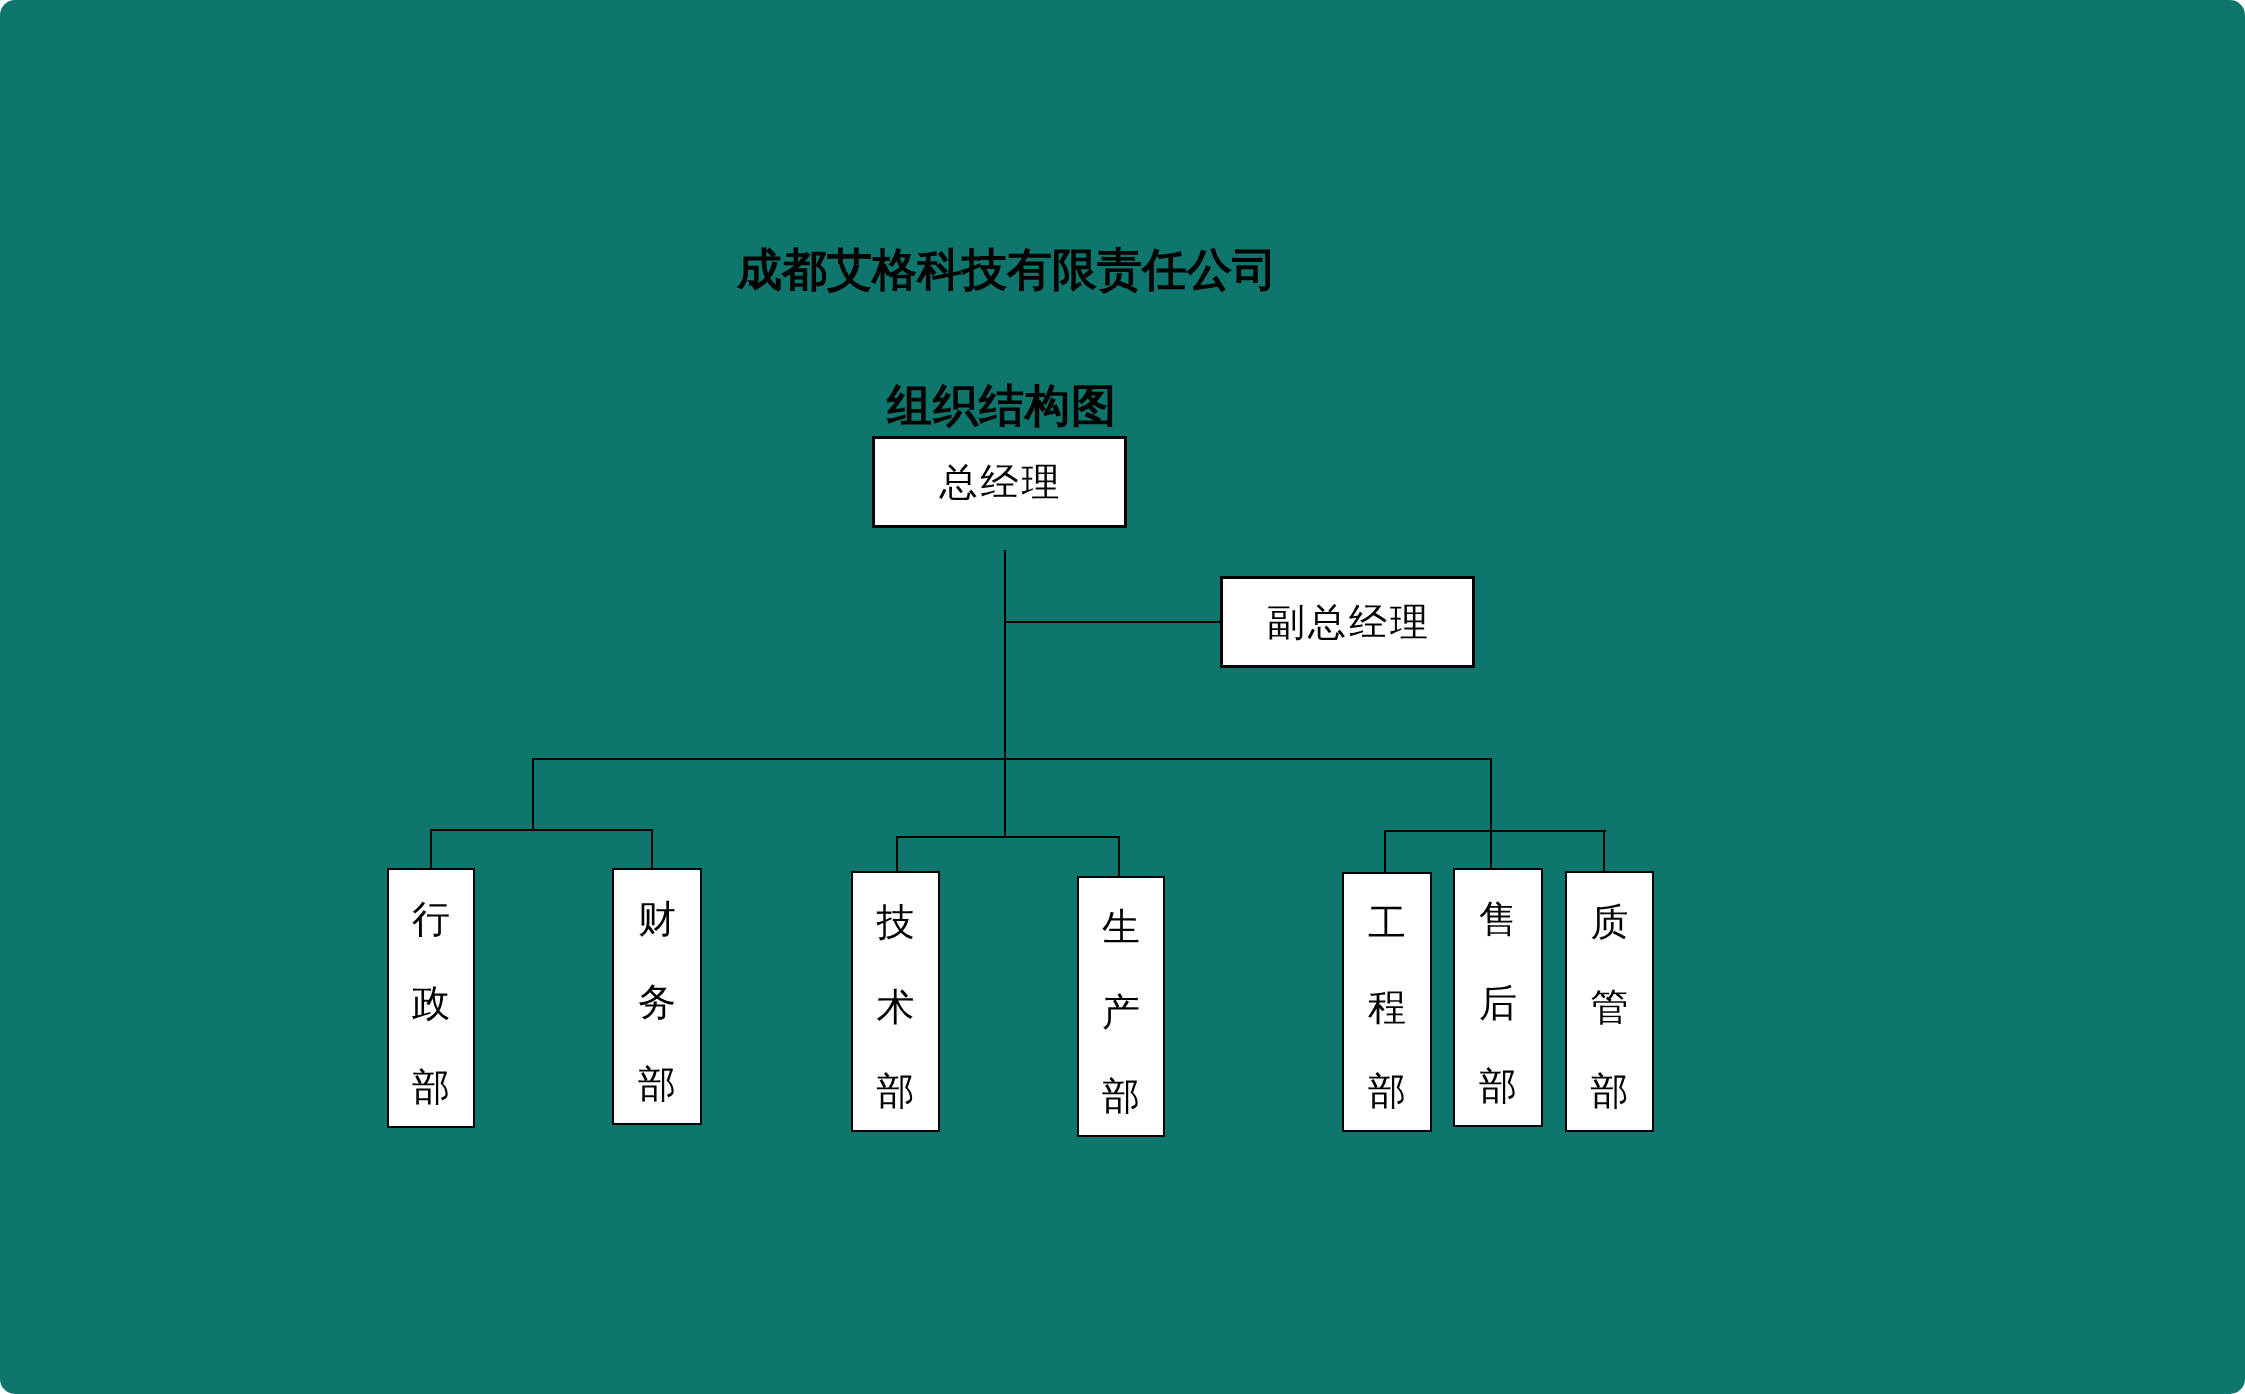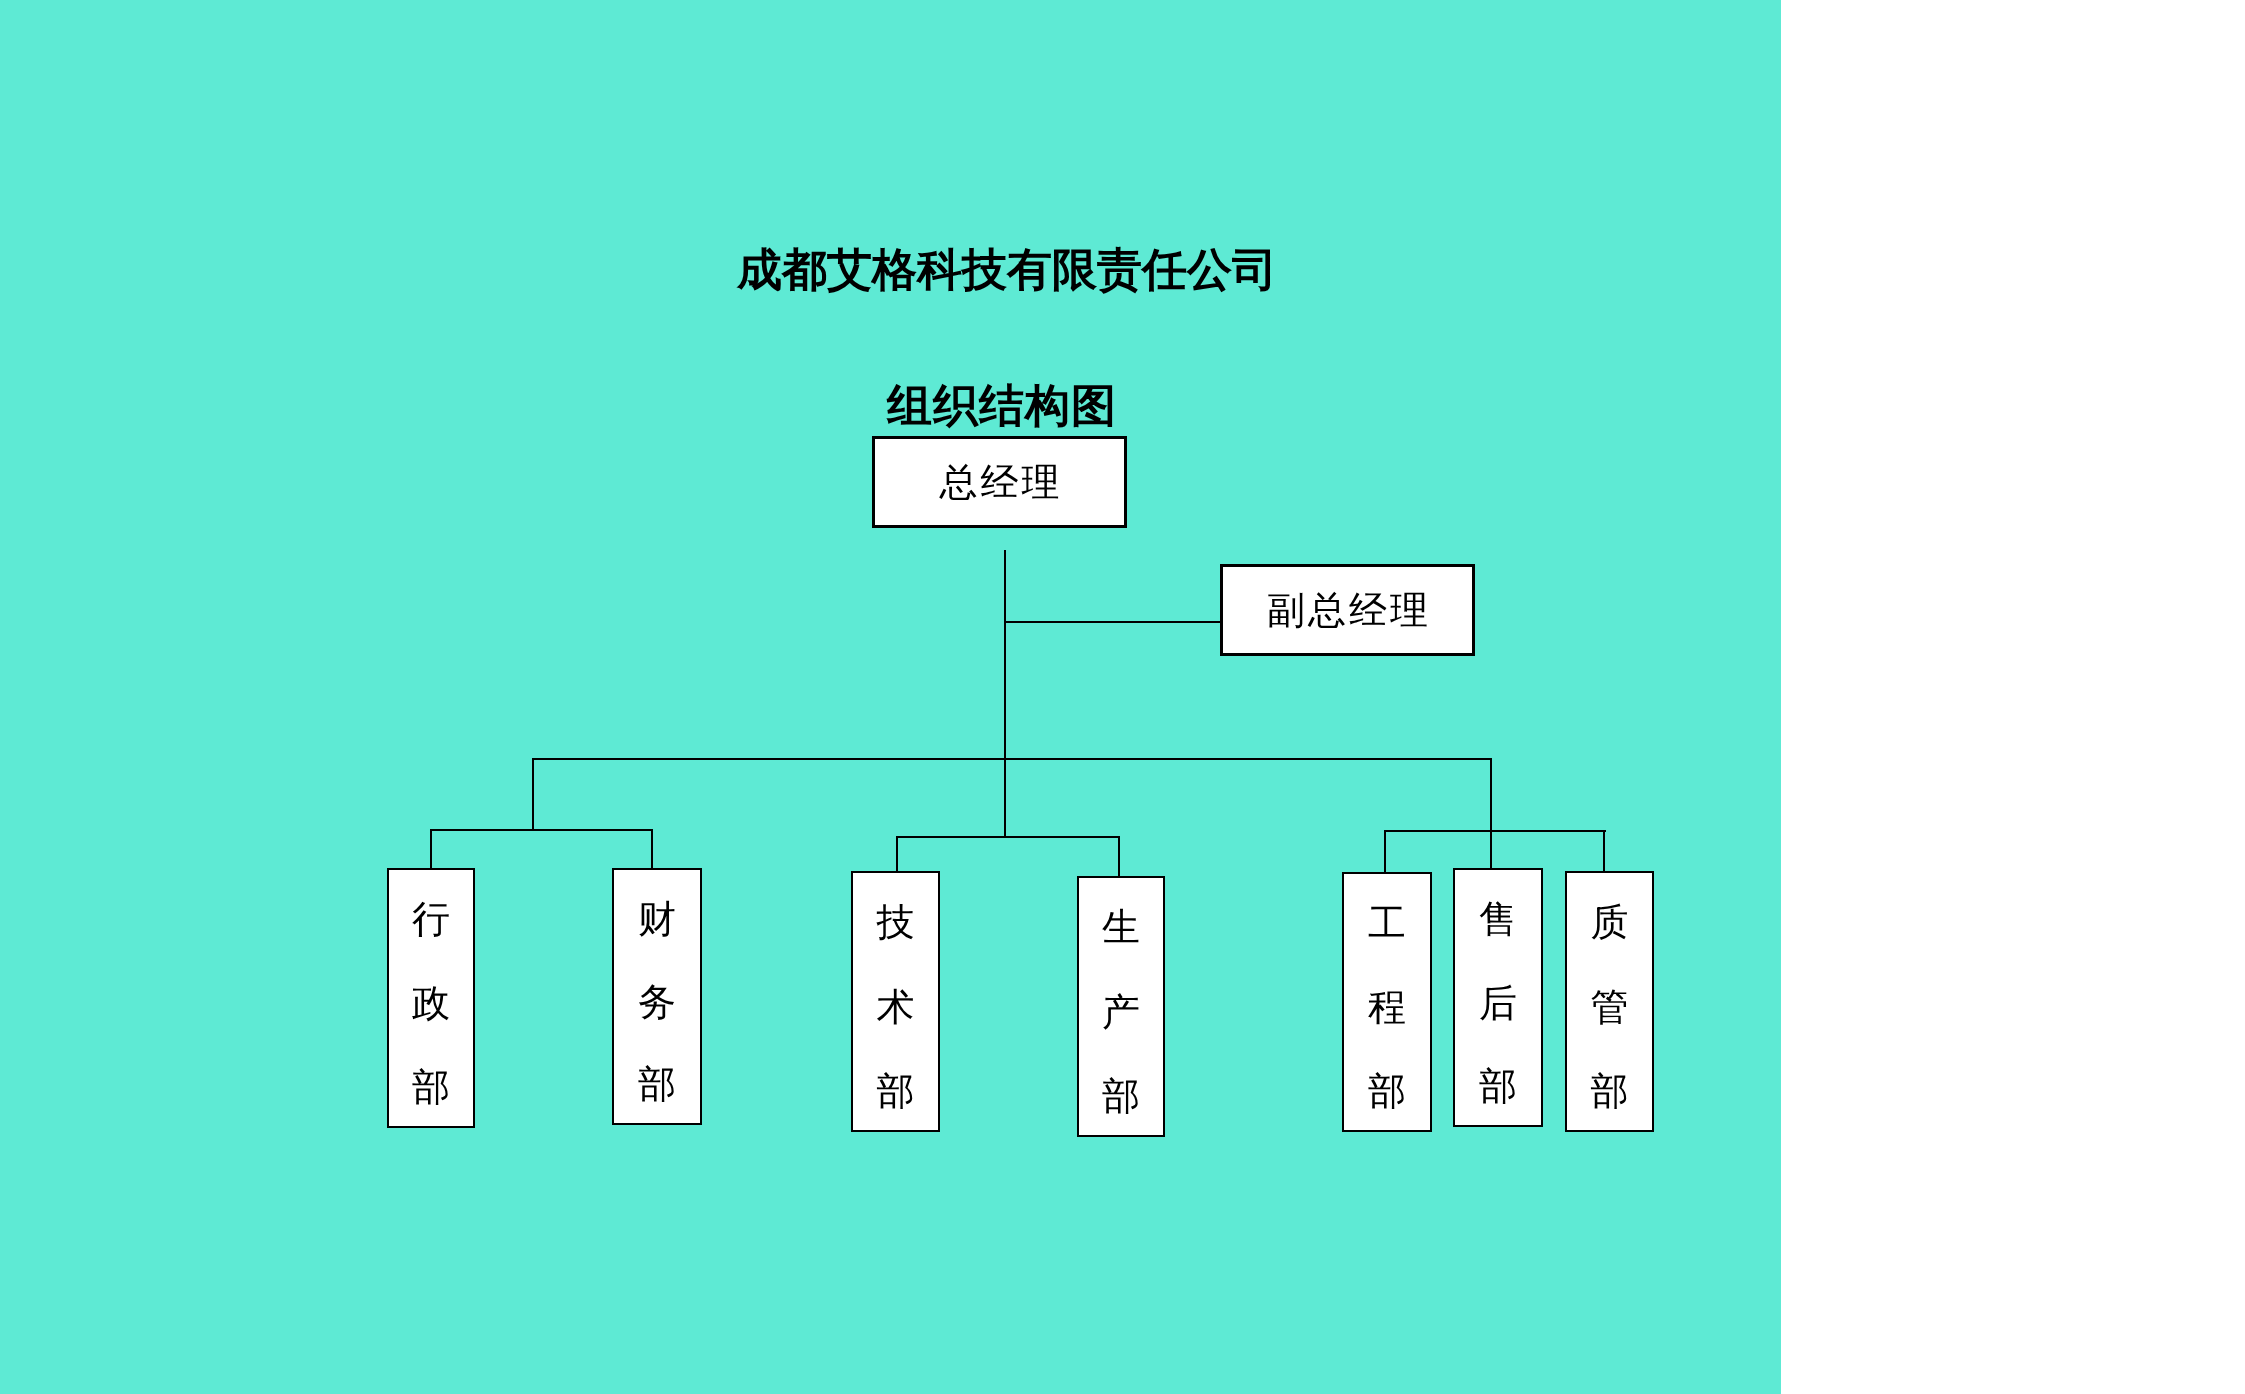--- a/index.html
+++ b/index.html
@@ -2,26 +2,27 @@
 <html><head>
 <meta charset="utf-8">
 <style>
   html, body {
     margin: 0;
     padding: 0;
     background: #ffffff;
   }
   .page {
     position: relative;
-    width: 1781px;
+    width: 2245px;
     height: 1394px;
-    background: #5eead4;
+    background: #0f766e;
     overflow: hidden;
     font-family: "Liberation Serif", "DejaVu Serif", serif;
     color: #000000;
+    border-radius: 15px;
   }
   .title {
     position: absolute;
     left: 1007px;
     top: 247px;
     transform: translateX(-50%);
     white-space: nowrap;
     font-family: "Liberation Sans", "DejaVu Sans", sans-serif;
     font-weight: 700;
     font-size: 45px;
@@ -55,21 +56,21 @@
     justify-content: center;
   }
   .mgr-box {
     font-size: 38px;
     letter-spacing: 3px;
     text-indent: 3px;
     line-height: 1;
     white-space: nowrap;
   }
   .root-box   { left: 872px;  top: 436px; width: 255px; height: 92px; }
-  .deputy-box { left: 1220px; top: 564px; width: 255px; height: 92px; }
+  .deputy-box { left: 1220px; top: 576px; width: 255px; height: 92px; }
   .dept-box {
     border-width: 2px;
     flex-direction: column;
     justify-content: space-between;
     padding: 30px 0 20px 0;
     font-size: 38px;
   }
   .dept-box span { line-height: 1; display: block; }
   .dept-1 { left: 387px;  top: 868px; width: 88px; height: 260px; }
   .dept-2 { left: 612px;  top: 868px; width: 90px; height: 257px; }

